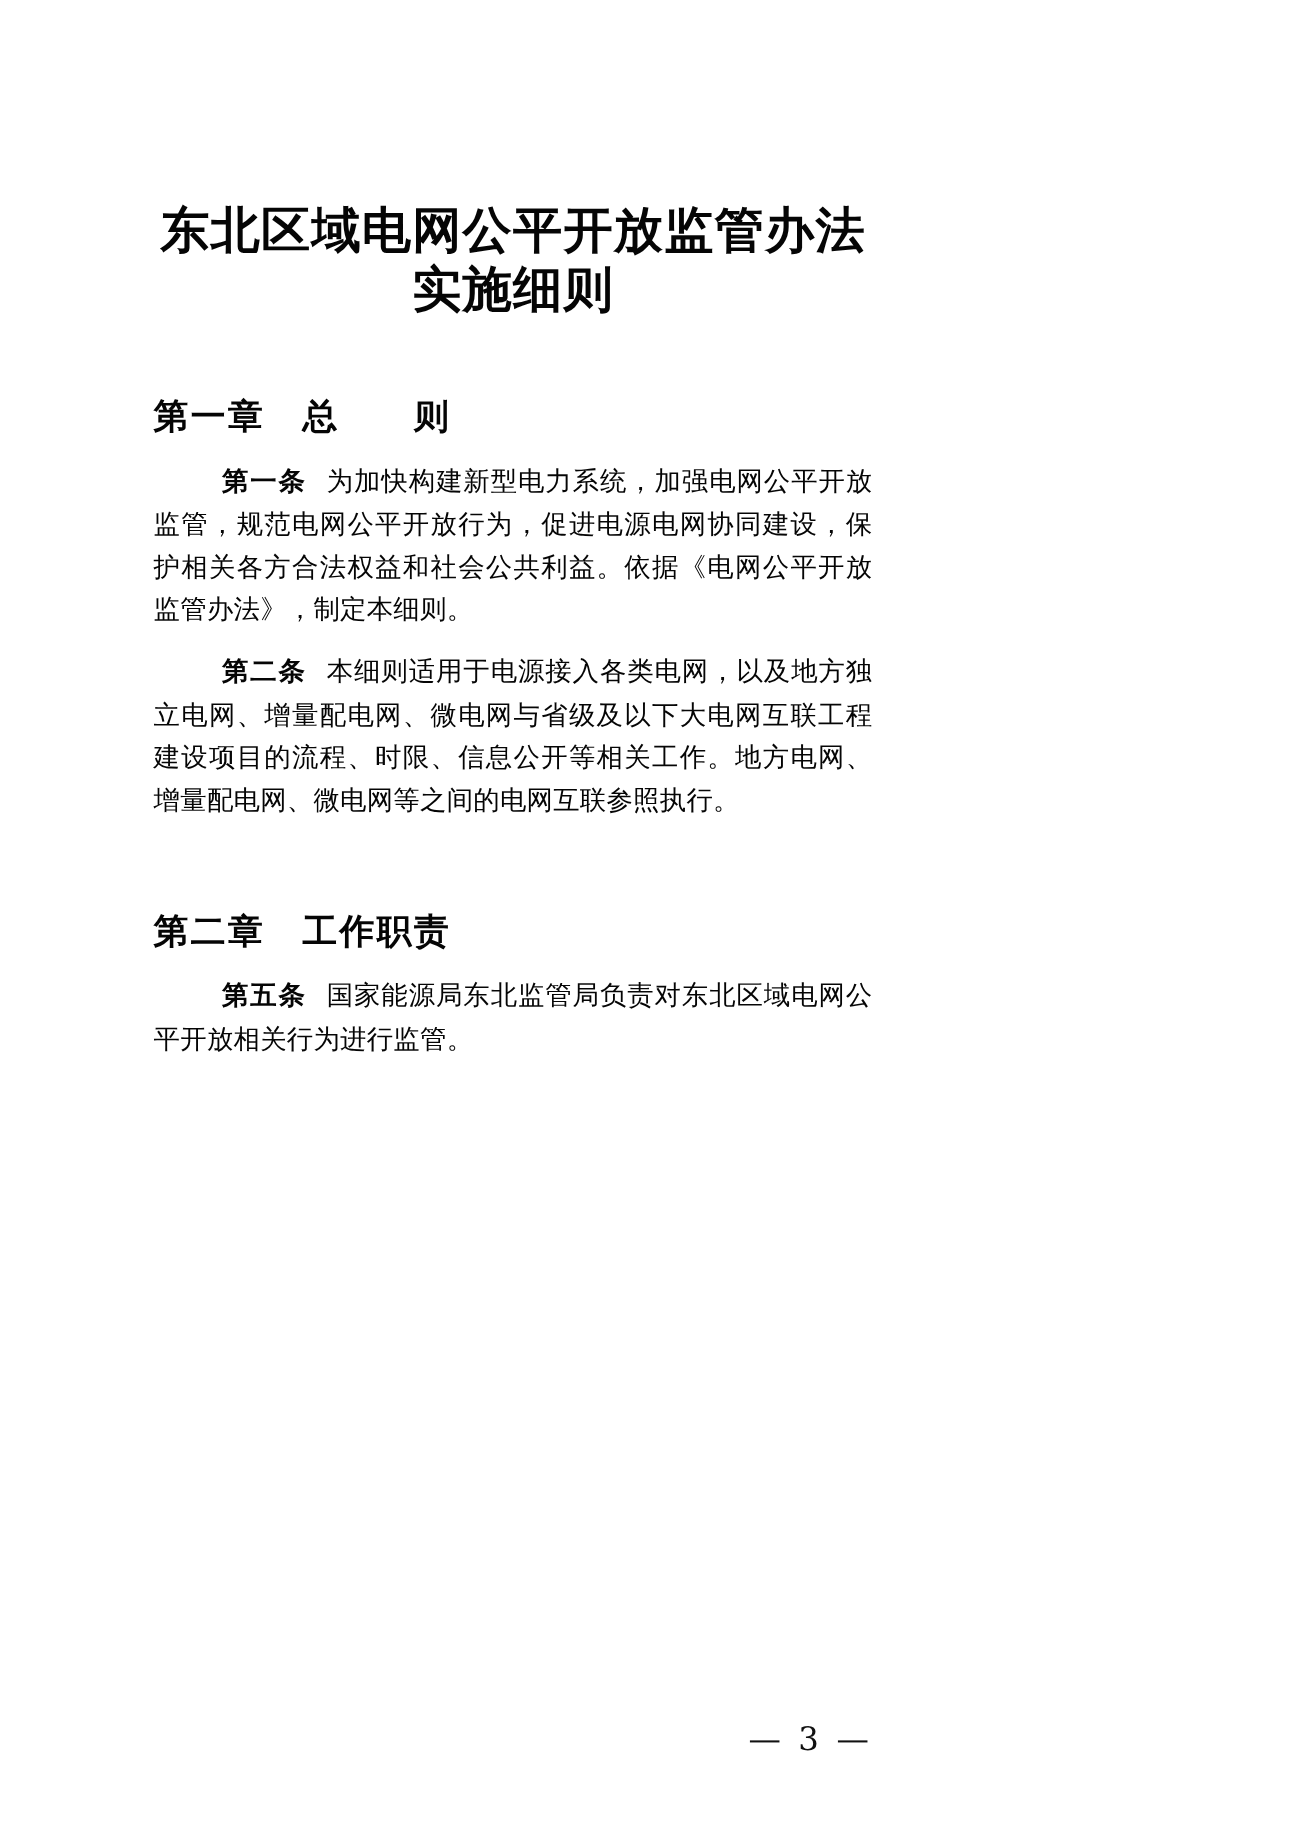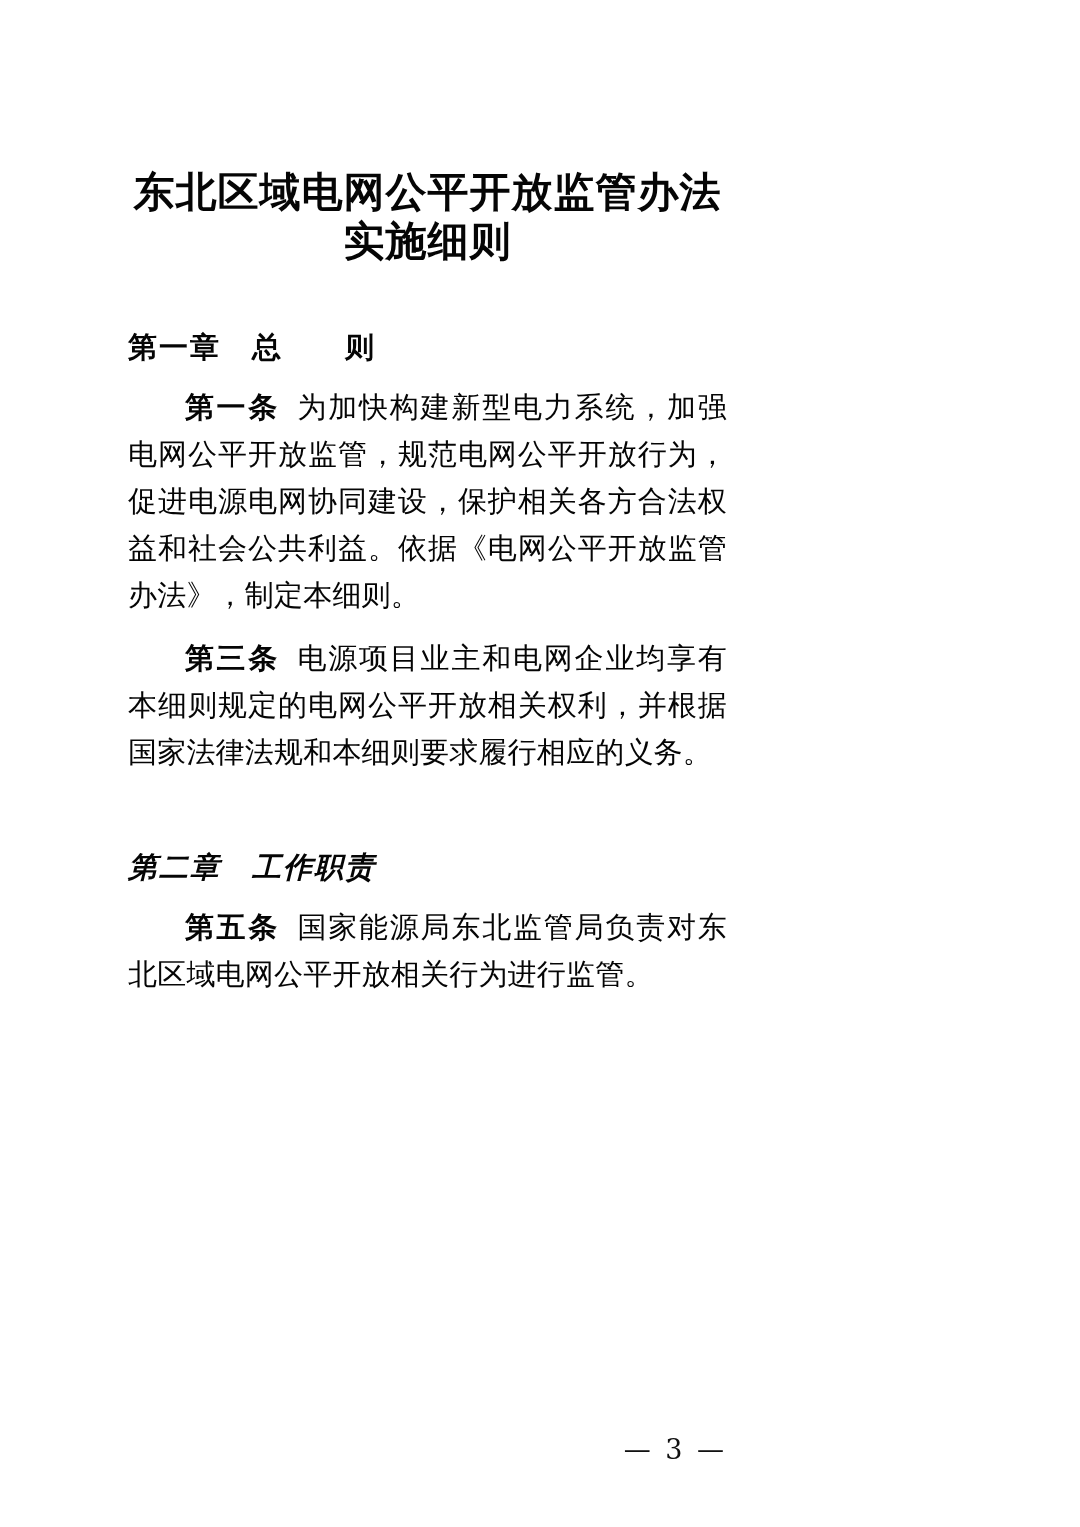--- a/index.html
+++ b/index.html
@@ -32,24 +32,23 @@
     font-family: "DejaVu Serif", "Liberation Serif", serif;
   }
   .chapter-heading {
     font-size: 29px;
     font-weight: bold;
     letter-spacing: 2px;
     margin: 62px 0 0 0;
   }
   .chapter-heading.second {
     margin-top: 72px;
-    font-style: italic;
   }
   .para {
-    font-size: 29px;
+    font-size: 22px;
     line-height: 1.62;
     text-align: justify;
     text-justify: inter-ideograph;
     margin: 16px 0 0 0;
     text-indent: 57px;
     letter-spacing: 0.2px;
   }
   .para .art {
     font-weight: bold;
     letter-spacing: 1px;
@@ -73,24 +72,24 @@
 <div class="page">
 
   <h1 class="doc-title">东北区域电网公平开放监管办法实施细则</h1>
 
   <h2 class="chapter-heading">第一章　总　　则</h2>
 
   <p class="para">
     <span class="art">第一条</span><span class="gap"></span><span>为加快构建新型电力系统，加强电网公平开放监管，规范电网公平开放行为，促进电源电网协同建设，保护相关各方合法权益和社会公共利益。依据《电网公平开放监管办法》，制定本细则。</span>
   </p>
 
+  <p class="para">
+    <span class="art">第二条</span><span class="gap"></span><span>本细则适用于电源接入各类电网，以及地方独立电网、增量配电网、微电网与省级及以下大电网互联工程建设项目的流程、时限、信息公开等相关工作。地方电网、增量配电网、微电网等之间的电网互联参照执行。</span>
+  </p>
 
-  <p class="para">
-    <span class="art">第三条</span><span class="gap"></span><span>电源项目业主和电网企业均享有本细则规定的电网公平开放相关权利，并根据国家法律法规和本细则要求履行相应的义务。</span>
-  </p>
 
 
   <h2 class="chapter-heading second">第二章　工作职责</h2>
 
   <p class="para">
     <span class="art">第五条</span><span class="gap"></span><span>国家能源局东北监管局负责对东北区域电网公平开放相关行为进行监管。</span>
   </p>
 
 
   <div class="page-number">— 3 —</div>

